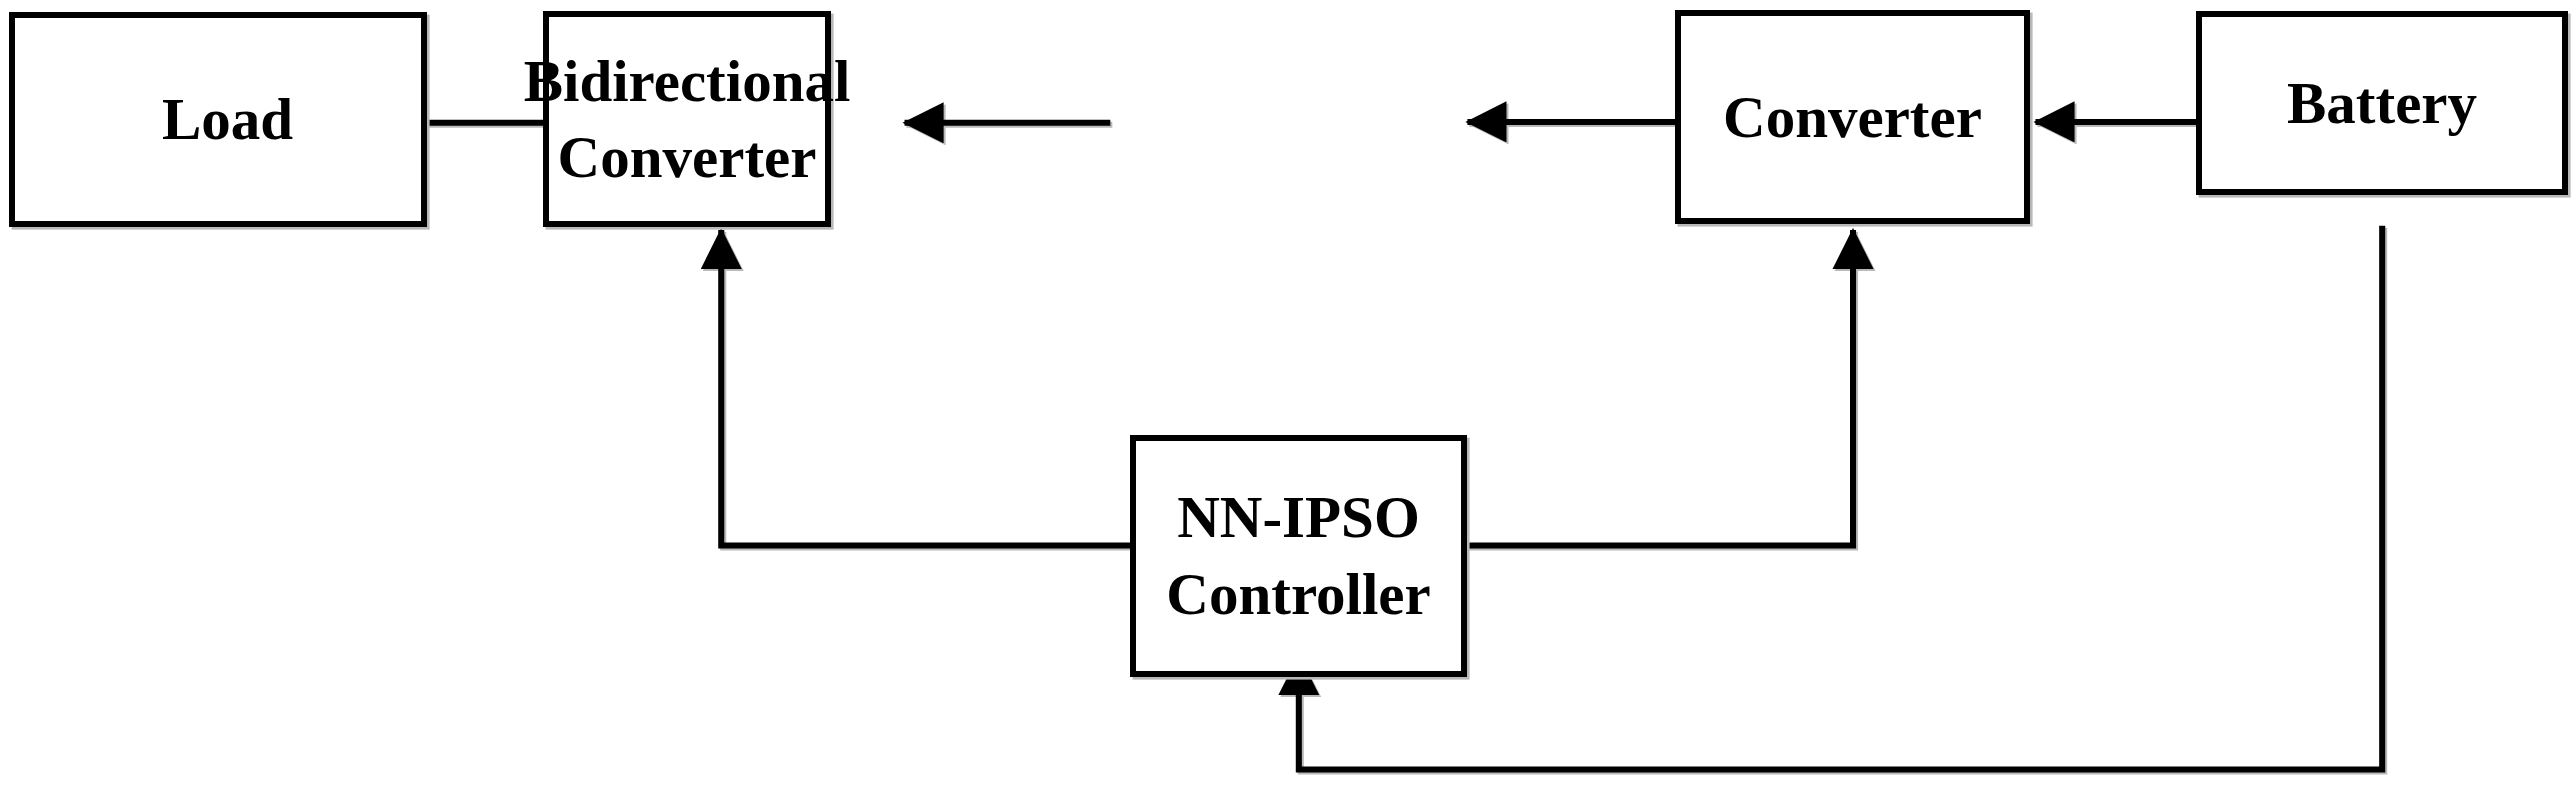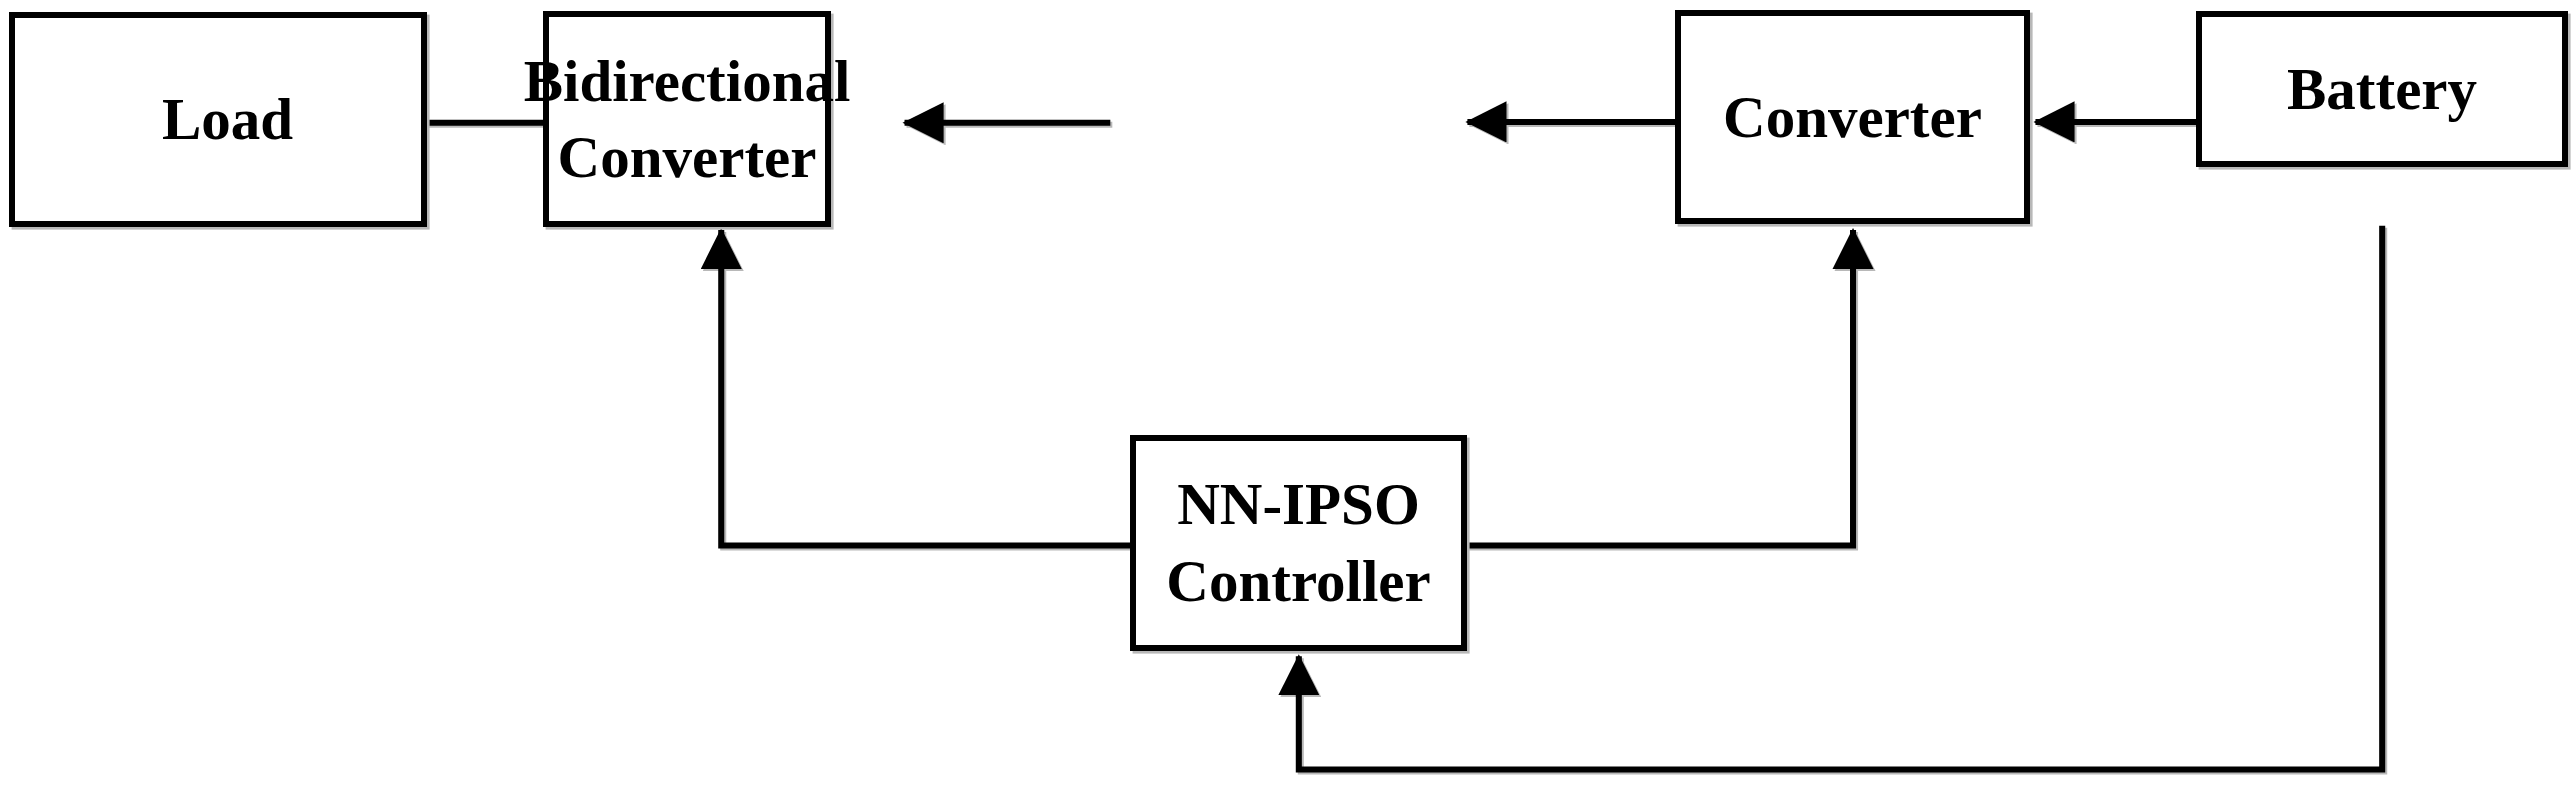--- a/index.html
+++ b/index.html
@@ -45,22 +45,22 @@
     font-weight: bold;
     font-size: 59px;
     line-height: 1.3;
     color: #000000;
     white-space: pre-line;
   }
   #node-load                    { left: 8.6px;   top: 12px;  width: 418px; height: 215px; padding-left: 20px; }
   #node-bidirectional-converter { left: 543px;  top: 11.2px;  width: 288px; height: 216px; }
   #node-motor-winding           { left: 1109px; top: 11.2px;  width: 354px; height: 214px; }
   #node-converter               { left: 1675px; top: 10.4px;  width: 355px; height: 214px; }
-  #node-battery                 { left: 2196px; top: 11.2px;  width: 372px; height: 156px; }
-  #node-nn-ipso-controller      { left: 1130px; top: 435px; width: 337px; height: 216px; }
+  #node-battery                 { left: 2196px; top: 11.2px;  width: 372px; height: 184px; }
+  #node-nn-ipso-controller      { left: 1130px; top: 435px; width: 337px; height: 242px; }
 </style>
 </head>
 <body>
 
 <div class="canvas">
 
   <svg class="edges-layer" viewBox="0 0 2979 916" xmlns="http://www.w3.org/2000/svg">
     <defs>
       <marker id="ah" markerUnits="strokeWidth" markerWidth="6.8" markerHeight="6.8" viewBox="0 0 10 10" refX="9.5" refY="5" orient="auto">
         <path d="M0,0 L10,5 L0,10 Z" fill="#000000"></path>

